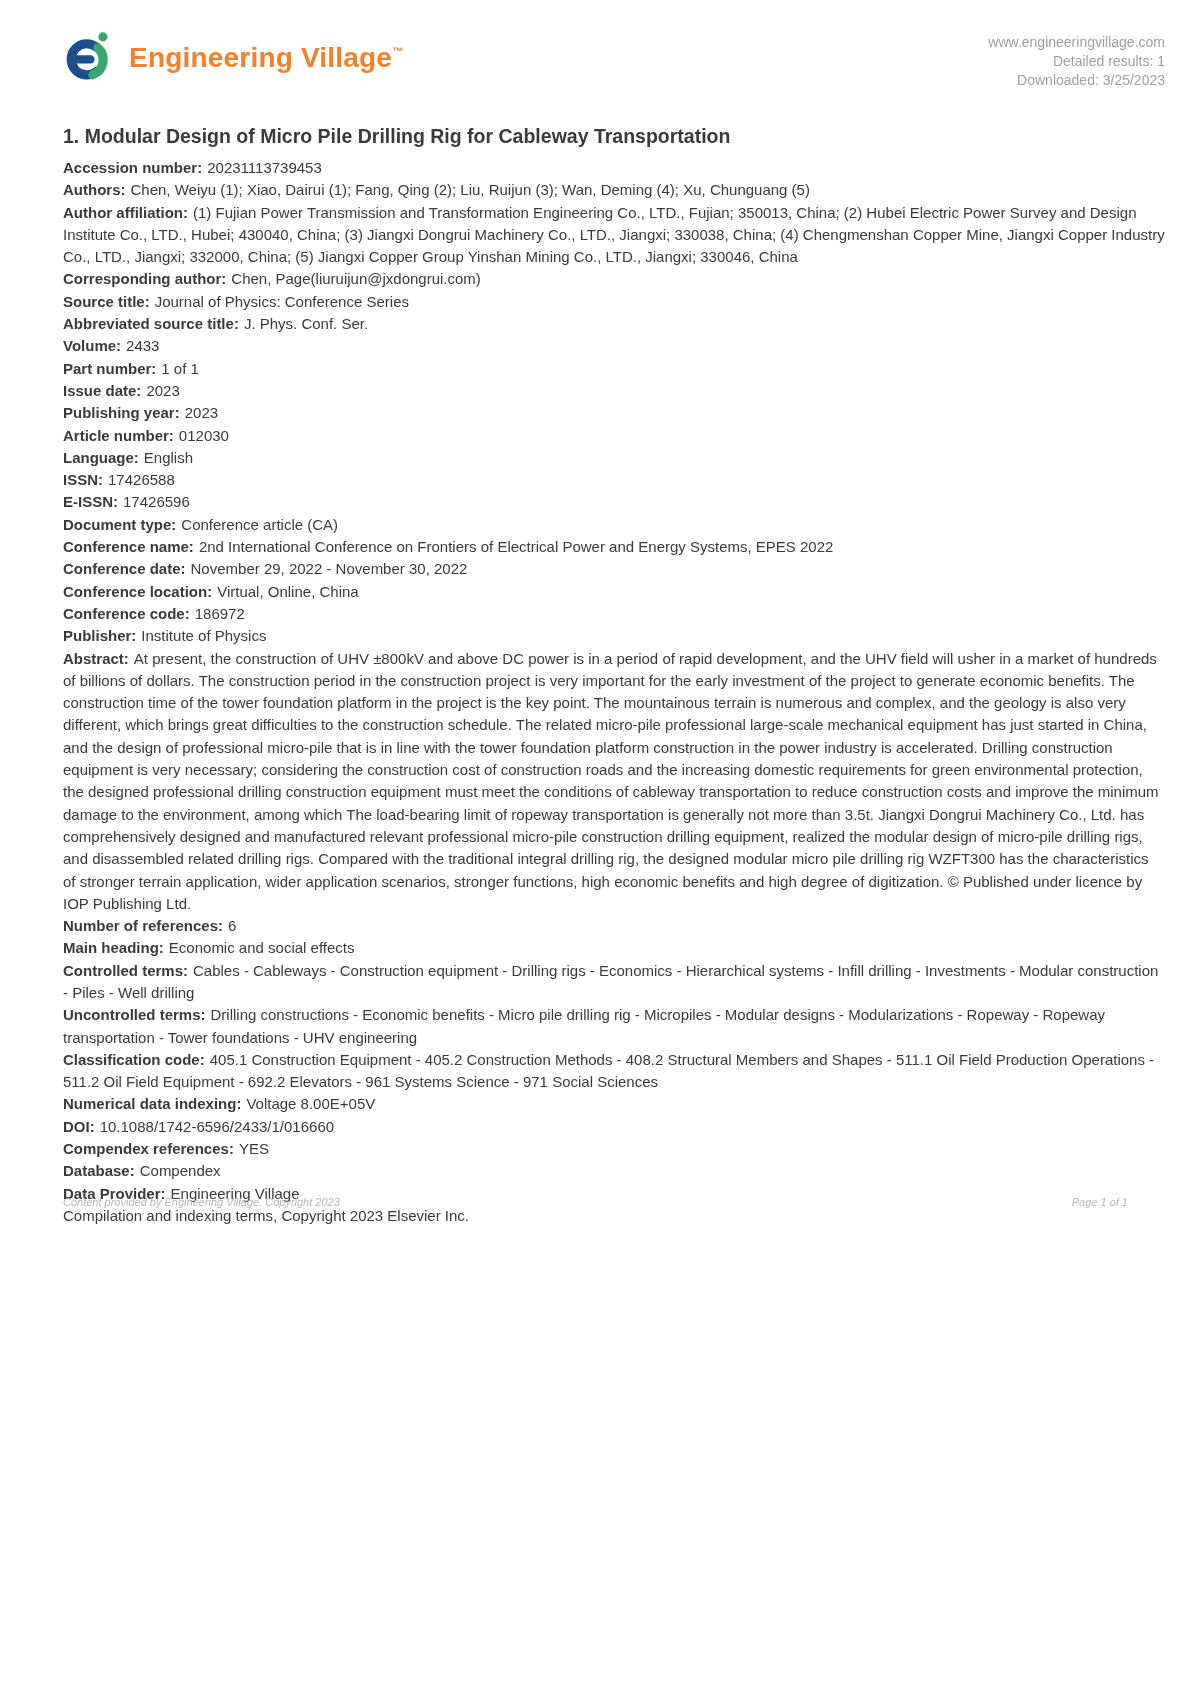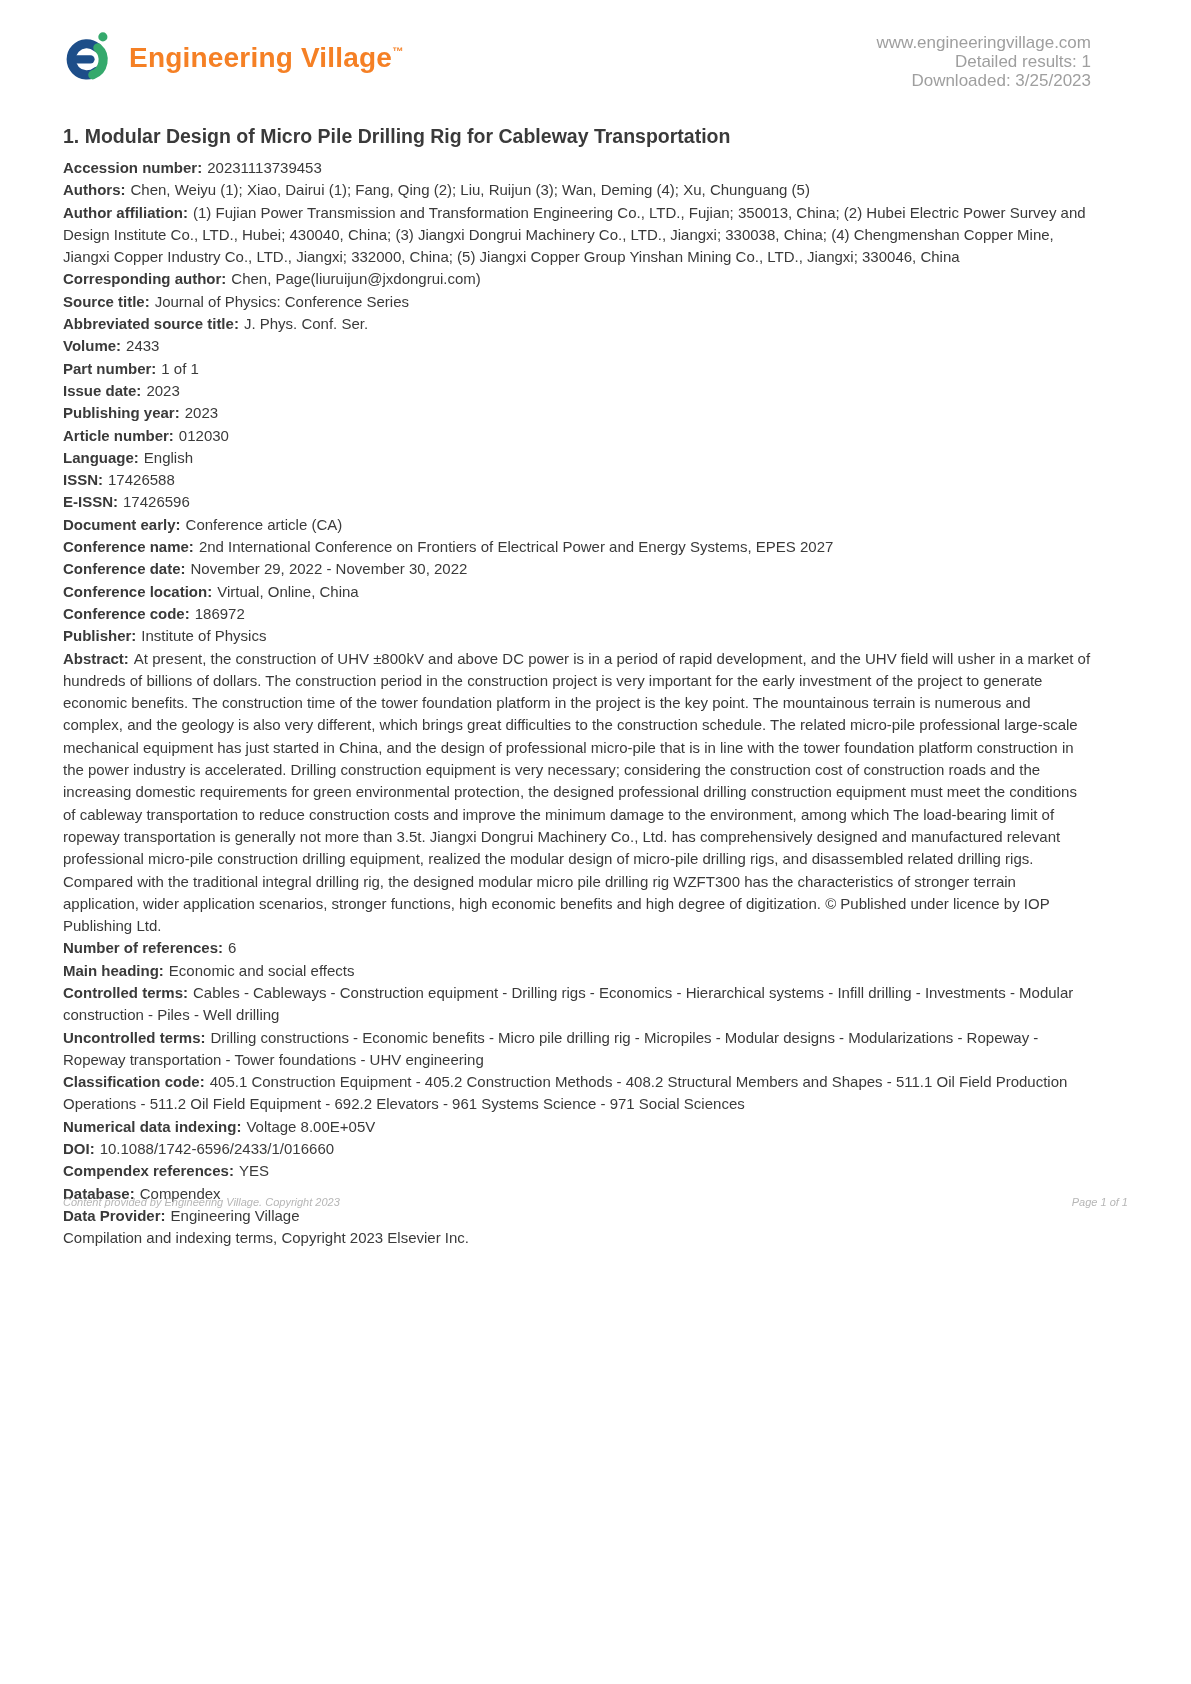--- a/index.html
+++ b/index.html
@@ -2,21 +2,21 @@
 <html><head>
 <meta charset="utf-8">
 <style>
   html, body { margin: 0; padding: 0; background: #ffffff; }
   .page {
     position: relative;
     width: 1191px;
     height: 1280px;
     background: #ffffff;
     box-sizing: border-box;
-    padding: 30px 100px 0 63px;
+    padding: 30px 26px 0 63px;
     font-family: "Liberation Sans", sans-serif;
     color: #3a3a3a;
     overflow: hidden;
   }
   .page-header {
     display: flex;
     justify-content: space-between;
     align-items: flex-start;
   }
   .logo {
@@ -33,21 +33,21 @@
   }
   .tm {
     font-size: 11px;
     font-weight: bold;
     color: #F58025;
     vertical-align: 12px;
   }
   .header-meta {
     text-align: right;
     color: #9f9f9f;
-    font-size: 17px;
+    font-size: 14px;
     line-height: 19px;
     padding-top: 3px;
   }
   .record-title {
     font-size: 19.5px;
     font-weight: bold;
     margin: 35px 0 9px 0;
     color: #3a3a3a;
   }
   .field, .note {
@@ -146,25 +146,25 @@
 
   <p class="field">
     <span class="field-label">ISSN:</span><span class="field-value">17426588</span>
   </p>
 
   <p class="field">
     <span class="field-label">E-ISSN:</span><span class="field-value">17426596</span>
   </p>
 
   <p class="field">
-    <span class="field-label">Document early:</span><span class="field-value">Conference article (CA)</span>
-  </p>
-
-  <p class="field">
-    <span class="field-label">Conference name:</span><span class="field-value">2nd International Conference on Frontiers of Electrical Power and Energy Systems, EPES 2027</span>
+    <span class="field-label">Document type:</span><span class="field-value">Conference article (CA)</span>
+  </p>
+
+  <p class="field">
+    <span class="field-label">Conference name:</span><span class="field-value">2nd International Conference on Frontiers of Electrical Power and Energy Systems, EPES 2022</span>
   </p>
 
   <p class="field">
     <span class="field-label">Conference date:</span><span class="field-value">November 29, 2022 - November 30, 2022</span>
   </p>
 
   <p class="field">
     <span class="field-label">Conference location:</span><span class="field-value">Virtual, Online, China</span>
   </p>
 

